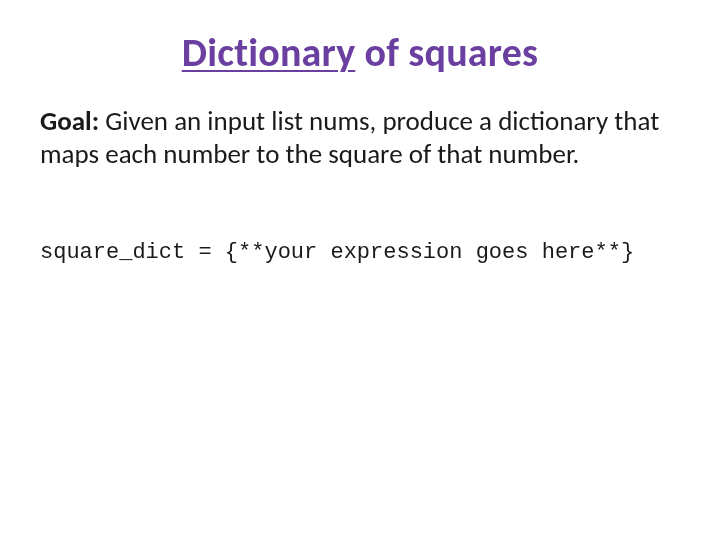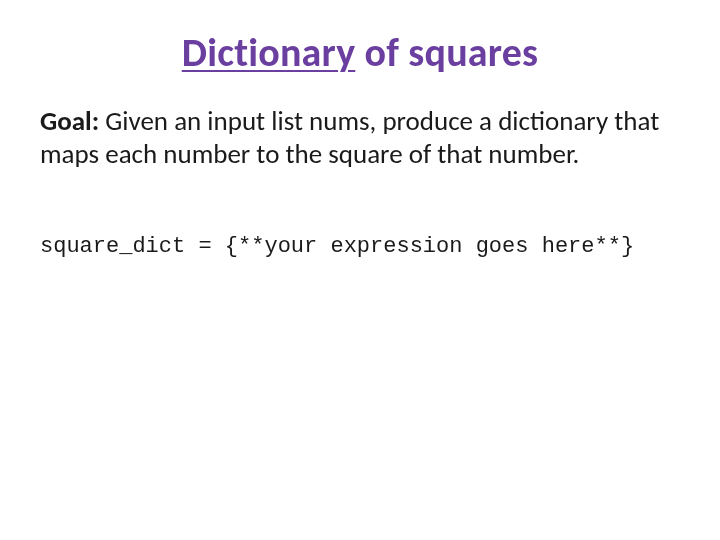--- a/index.html
+++ b/index.html
@@ -27,21 +27,21 @@
     }
     .title .underlined {
       text-decoration: underline;
       text-decoration-thickness: 2px;
       text-underline-offset: 4px;
     }
     .goal {
       font-size: 27px;
       color: #1a1a1a;
       line-height: 1.22;
-      margin-bottom: 6px;
+      margin-bottom: 12px;
     }
     .goal .label {
       font-weight: 700;
     }
     .code {
       font-family: "Courier New", Courier, monospace;
       font-size: 22px;
       color: #1a1a1a;
       white-space: pre;
       line-height: 1.28;

